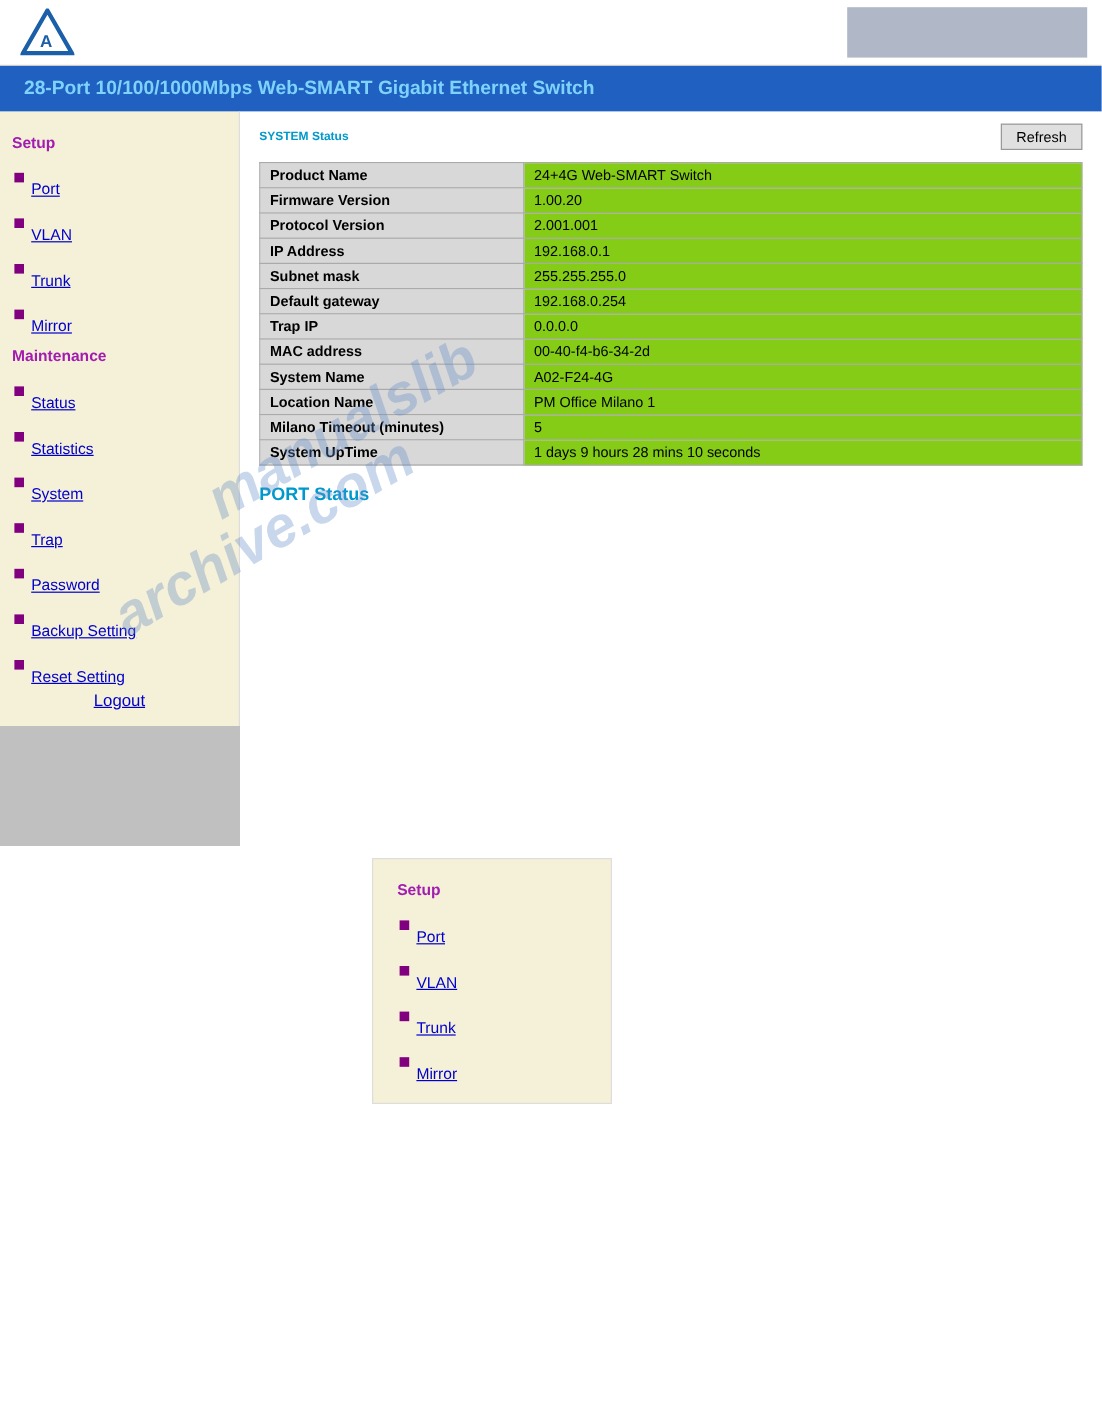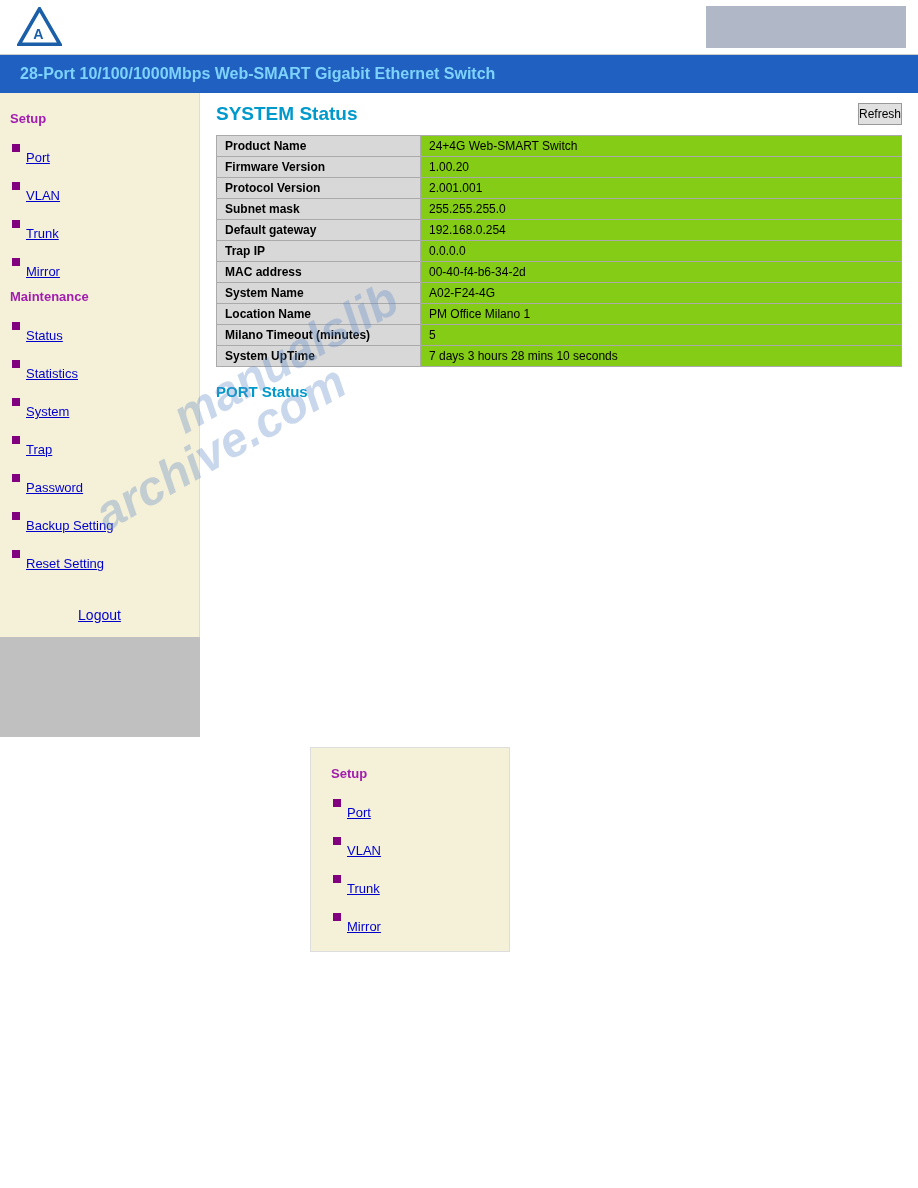--- a/index.html
+++ b/index.html
@@ -77,21 +77,21 @@
       flex-shrink: 0;
     }
     .sidebar-link {
       color: #0000cc;
       text-decoration: underline;
       cursor: pointer;
       font-size: 13px;
       margin-top: 20px;
     }
     .logout-container {
-      margin-top: 36px;
+      margin-top: 4px;
       text-align: center;
     }
     .logout-link {
       color: #0000cc;
       text-decoration: underline;
       cursor: pointer;
       font-size: 14px;
     }
 
     
@@ -103,48 +103,48 @@
 
     
     .section-header {
       display: flex;
       align-items: center;
       justify-content: space-between;
       margin-bottom: 10px;
     }
     .section-title {
       color: #0099cc;
-      font-size: 19px;
+      font-size: 10px;
       font-weight: bold;
       text-align: center;
     }
     .refresh-btn {
       background: #e0e0e0;
       border: 1px solid #999;
-      padding: 3px 0;
+      padding: 3px 12px;
       cursor: pointer;
       font-size: 12px;
       color: #000;
     }
 
     
     .status-table {
       width: 100%;
       border-collapse: collapse;
       margin-bottom: 16px;
     }
     .status-table td {
       border: 1px solid #aaa;
       padding: 3px 8px;
       font-size: 12px;
     }
     .status-table td:first-child {
       background: #d8d8d8;
       font-weight: bold;
-      width: 204px;
+      width: 220px;
       color: #000;
     }
     .status-table td:last-child {
       background: #84cc16;
       color: #000;
     }
 
     
     .port-status-title {
       color: #0099cc;
@@ -269,20 +269,24 @@
             </tr>
             <tr>
               <td>Firmware Version</td>
               <td>1.00.20</td>
             </tr>
             <tr>
               <td>Protocol Version</td>
               <td>2.001.001</td>
             </tr>
             <tr>
+              <td>IP Address</td>
+              <td>192.168.0.1</td>
+            </tr>
+            <tr>
               <td>Subnet mask</td>
               <td>255.255.255.0</td>
             </tr>
             <tr>
               <td>Default gateway</td>
               <td>192.168.0.254</td>
             </tr>
             <tr>
               <td>Trap IP</td>
               <td>0.0.0.0</td>
@@ -298,21 +302,21 @@
             <tr>
               <td>Location Name</td>
               <td>PM Office Milano 1</td>
             </tr>
             <tr>
               <td>Milano Timeout (minutes)</td>
               <td>5</td>
             </tr>
             <tr>
               <td>System UpTime</td>
-              <td>7 days 3 hours 28 mins 10 seconds</td>
+              <td>1 days 9 hours 28 mins 10 seconds</td>
             </tr>
           </tbody>
       </table>
 
       <div class="port-status-title">PORT Status</div>
 
     </div>
   </div>
 
   

